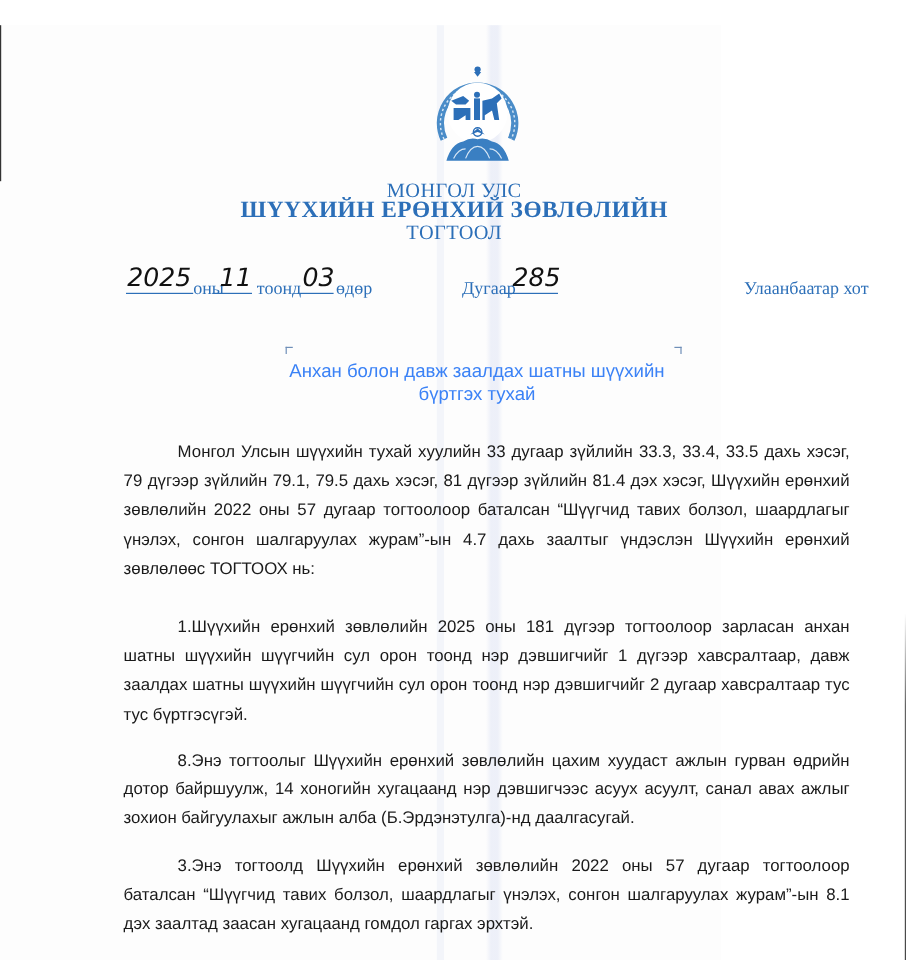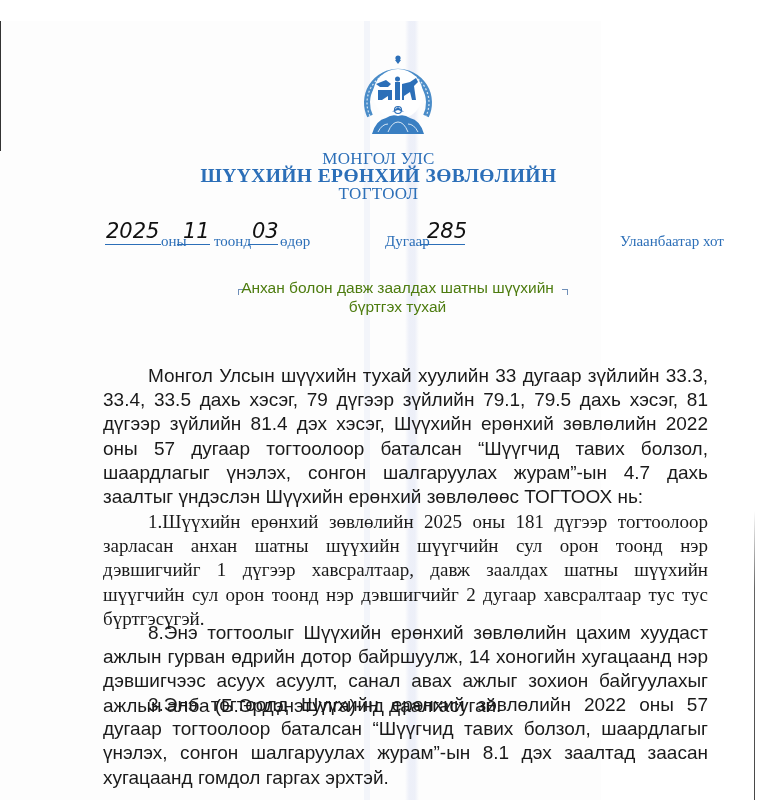--- a/index.html
+++ b/index.html
@@ -109,50 +109,50 @@
       font-size: 15px;
       color: #2c6fb8;
       white-space: nowrap;
     }
 
     
     .title {
       position: absolute;
       left: 230px;
       width: 335px;
-      top: 257px;
+      top: 279px;
       text-align: center;
       font-size: 15.5px;
       line-height: 19px;
-      color: #4d7c0f;
+      color: #3b82f6;
     }
     .corner {
       position: absolute;
       width: 5px; height: 5px;
       border-color: #6f8fb8;
       border-style: solid;
     }
     .corner-tl { left: 238px; top: 268px; border-width: 1px 0 0 1px; }
     .corner-tr { left: 562px; top: 268px; border-width: 1px 1px 0 0; }
 
     
     .para {
       position: absolute;
       left: 103px;
       width: 605px;
-      font-size: 19px;
+      font-size: 14px;
       line-height: 24.2px;
       text-align: justify;
       text-indent: 45px;
       color: #1a1a1a;
     }
     .para-intro { top: 343px; }
-    .para-1 { top: 489px; font-family: Liberation Serif, serif; }
+    .para-1 { top: 489px; }
     .para-2 { top: 600px; }
-    .para-3 { top: 672px; }
+    .para-3 { top: 688px; }
   </style>
 </head>
 <body>
 
 <div class="page">
   <div class="scan-band2"></div>
   <div class="scan-band"></div>
   <div class="left-edge"></div>
   <div class="right-edge"></div>
 

